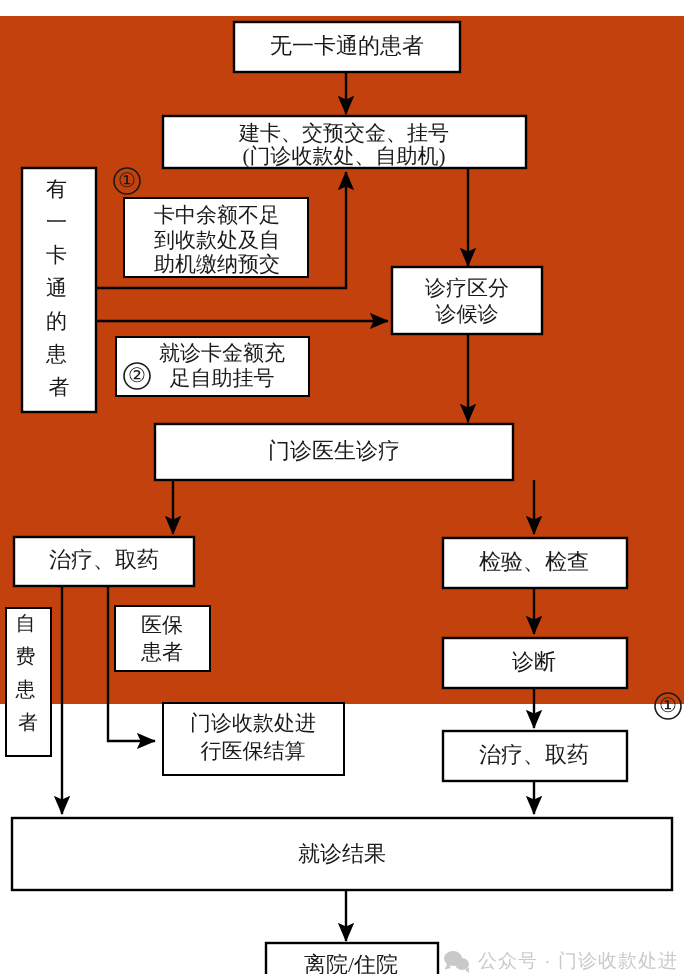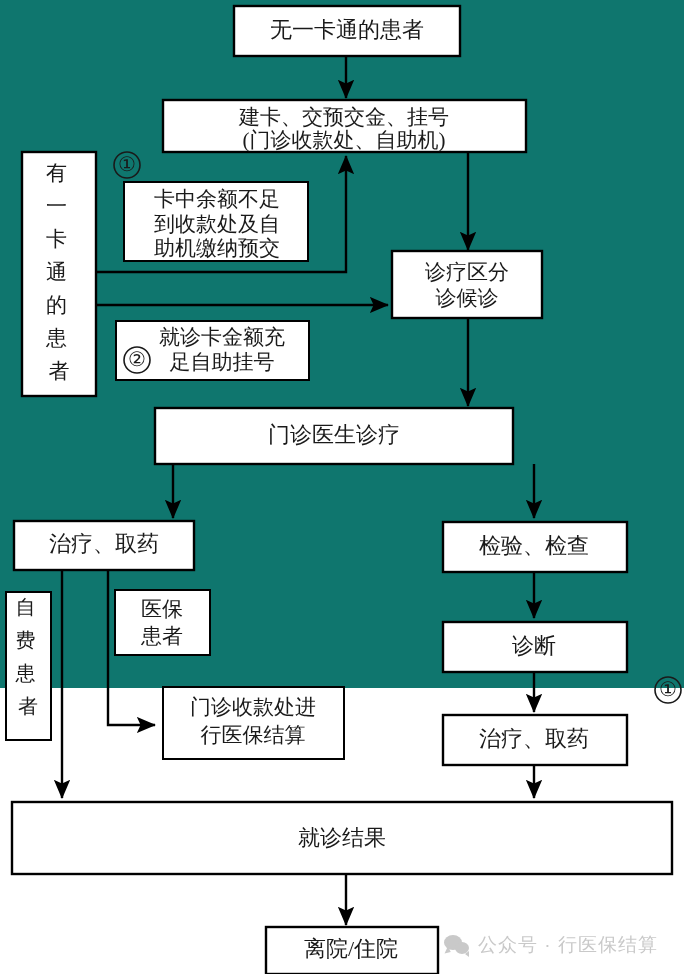--- a/index.html
+++ b/index.html
@@ -10,21 +10,22 @@
   body {
     width: 684px;
     height: 974px;
     font-family: "Liberation Serif", "DejaVu Serif", serif;
     overflow: hidden;
   }
   #flowchart-root {
     position: relative;
     width: 684px;
     height: 688px;
-    background: #0f766e;
+    background: #c2410c;
+    margin-top: 16px;
   }
   svg.chart-canvas {
     position: absolute;
     top: 0;
     left: 0;
     width: 684px;
     height: 974px;
   }
   .node-rect {
     fill: #ffffff;
@@ -261,16 +262,16 @@
     </g>
   </svg>
 
   <div class="watermark" style="left:444px; top:932px;">
     <span class="wechat-glyph">
       <span class="bubble-a"></span>
       <span class="tail-a"></span>
       <span class="bubble-b"></span>
       <span class="tail-b"></span>
     </span>
-    <span>公众号 · 行医保结算</span>
+    <span>公众号 · 门诊收款处进</span>
   </div>
 
 </div>
 
 </body></html>

